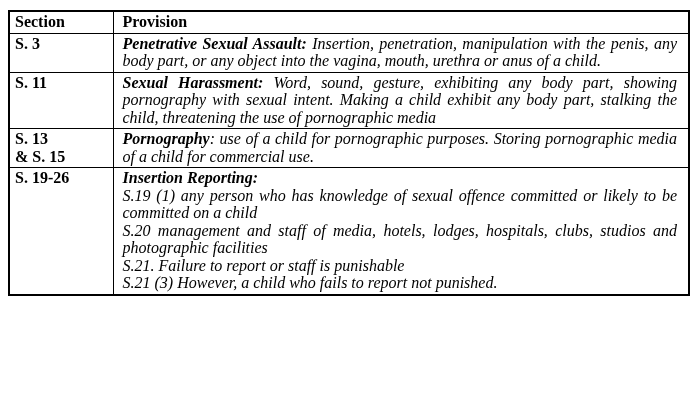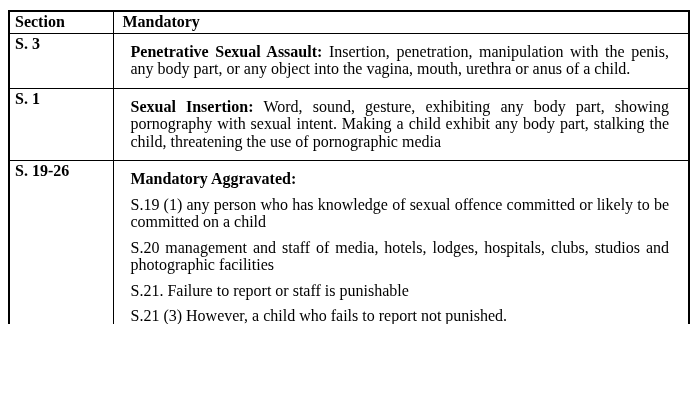--- a/index.html
+++ b/index.html
@@ -36,56 +36,65 @@
   th, td {
     border: 1px solid #000000;
     vertical-align: top;
     text-align: left;
     padding: 1px 4px 2px 5px;
     font-weight: normal;
   }
   th { font-weight: bold; }
   td.sec { font-weight: bold; }
   td.prov, th.prov { padding: 1px 11px 2px 9px; }
-  .prov p { margin: 8px; padding: 0; }
+  .prov p { margin: 0; padding: 0; font-style: italic; }
   .just { text-align: justify; }
   b.term { font-weight: bold; }
 </style>
 </head>
 <body>
 
 <div class="page">
   <table class="doc-table">
     <colgroup>
         <col class="c1">
         <col class="c2">
       </colgroup>
     <thead>
       <tr>
         <th>Section</th>
-        <th class="prov">Mandatory</th>
+        <th class="prov">Provision</th>
       </tr>
     </thead>
     <tbody>
       <tr>
         <td class="sec">S. 3</td>
         <td class="prov">
           <p class="just"><b class="term">Penetrative Sexual Assault:</b><span> Insertion, penetration, manipulation with the penis, any body part, or any object into the vagina, mouth, urethra or anus of a child.</span></p>
         </td>
       </tr>
       <tr>
-        <td class="sec">S. 1</td>
+        <td class="sec">S. 11</td>
         <td class="prov">
-          <p class="just"><b class="term">Sexual Insertion:</b><span> Word, sound, gesture, exhibiting any body part, showing pornography with sexual intent. Making a child exhibit any body part, stalking the child, threatening the use of pornographic media</span></p>
+          <p class="just"><b class="term">Sexual Harassment:</b><span> Word, sound, gesture, exhibiting any body part, showing pornography with sexual intent. Making a child exhibit any body part, stalking the child, threatening the use of pornographic media</span></p>
+        </td>
+      </tr>
+      <tr>
+        <td class="sec">
+          <div>S. 13</div>
+          <div>&amp; S. 15</div>
+        </td>
+        <td class="prov">
+          <p class="just"><b class="term">Pornography</b><span>: use of a child for pornographic purposes. Storing pornographic media of a child for commercial use.</span></p>
         </td>
       </tr>
       <tr>
         <td class="sec">S. 19-26</td>
         <td class="prov">
-          <p><b class="term">Mandatory Aggravated:</b></p>
+          <p><b class="term">Insertion Reporting:</b></p>
           <p class="just">S.19 (1) any person who has knowledge of sexual offence committed or likely to be committed on a child</p>
           <p class="just">S.20 management and staff of media, hotels, lodges, hospitals, clubs, studios and photographic facilities</p>
           <p>S.21. Failure to report or staff is punishable</p>
           <p>S.21 (3) However, a child who fails to report not punished.</p>
         </td>
       </tr>
     </tbody>
   </table>
 </div>
 

